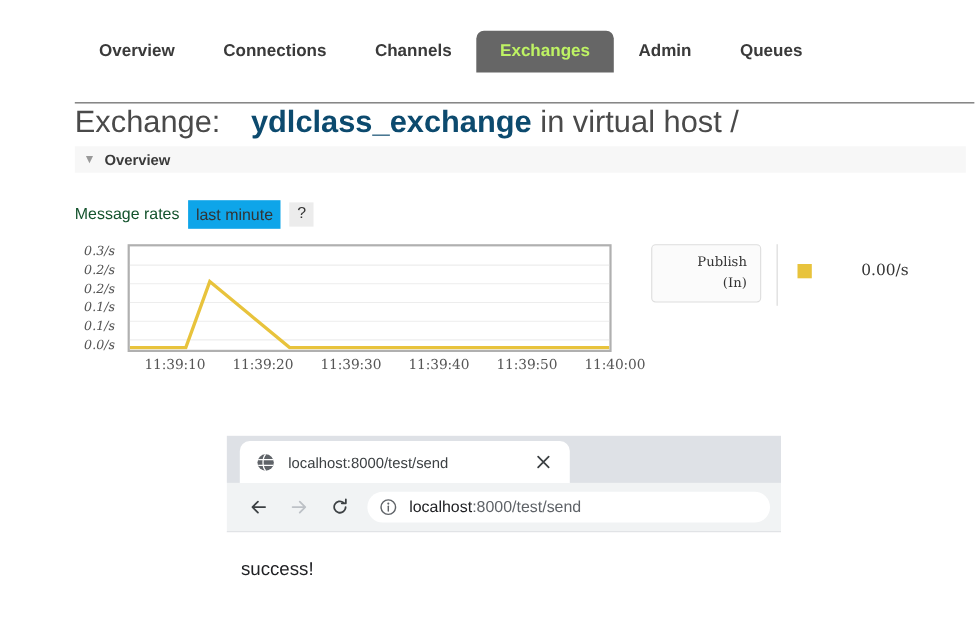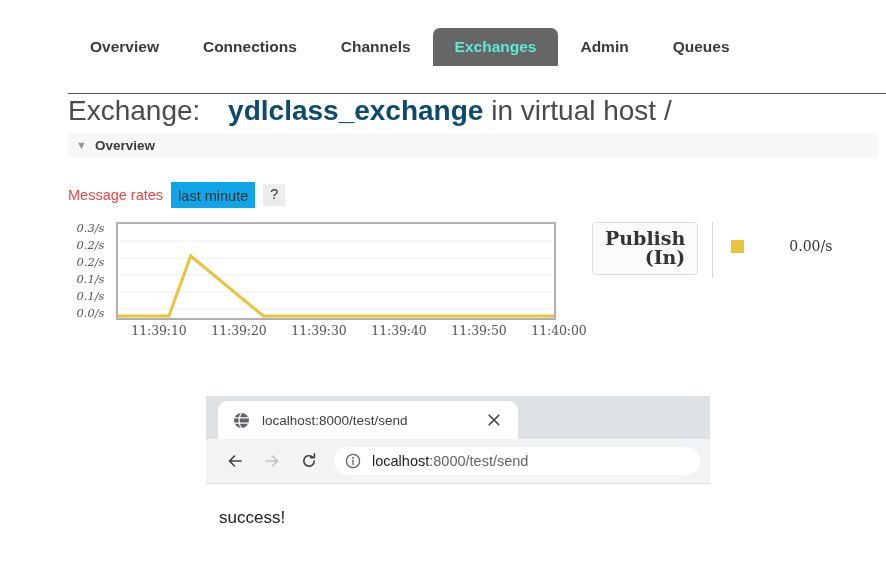--- a/index.html
+++ b/index.html
@@ -37,21 +37,21 @@
     font-weight: bold;
     color: #3a3a3a;
     padding: 9px 22px 10px 22px;
     line-height: 19px;
     white-space: nowrap;
     border-radius: 7px 7px 0 0;
     cursor: pointer;
   }
   .nav-tab.active {
     background: #666666;
-    color: #5eead4;
+    color: #bef264;
   }
   .nav-rule {
     position: absolute;
     left: 68px;
     top: 67px;
     width: 818px;
     height: 1px;
     background: #555555;
   }
 
@@ -99,21 +99,21 @@
   
   .rates-row {
     position: absolute;
     left: 68px;
     top: 182px;
     display: flex;
     align-items: center;
   }
   .rates-label {
     font-size: 14.5px;
-    color: #ef4444;
+    color: #14532d;
     margin-right: 8px;
   }
   .rates-select {
     font-size: 14.5px;
     color: #333333;
     background: #0ea5e9;
     padding: 6px 7px 3px 7px;
     line-height: 17px;
     cursor: pointer;
     border: none;
@@ -190,26 +190,25 @@
     align-items: flex-start;
     height: 56px;
   }
   .legend-btn {
     border: 1px solid #dddddd;
     background: #fbfbfb;
     border-radius: 4px;
     padding: 6px 12px 7px 12px;
     text-align: right;
     font-family: "DejaVu Serif", serif;
-    font-size: 19px;
+    font-size: 12px;
     color: #333333;
     line-height: 19px;
     cursor: pointer;
     min-width: 74px;
-    font-weight: bold;
   }
   .legend-divider {
     width: 1px;
     background: #d8d8d8;
     height: 56px;
     margin-left: 14px;
     margin-right: 18px;
   }
   .legend-item {
     display: flex;

